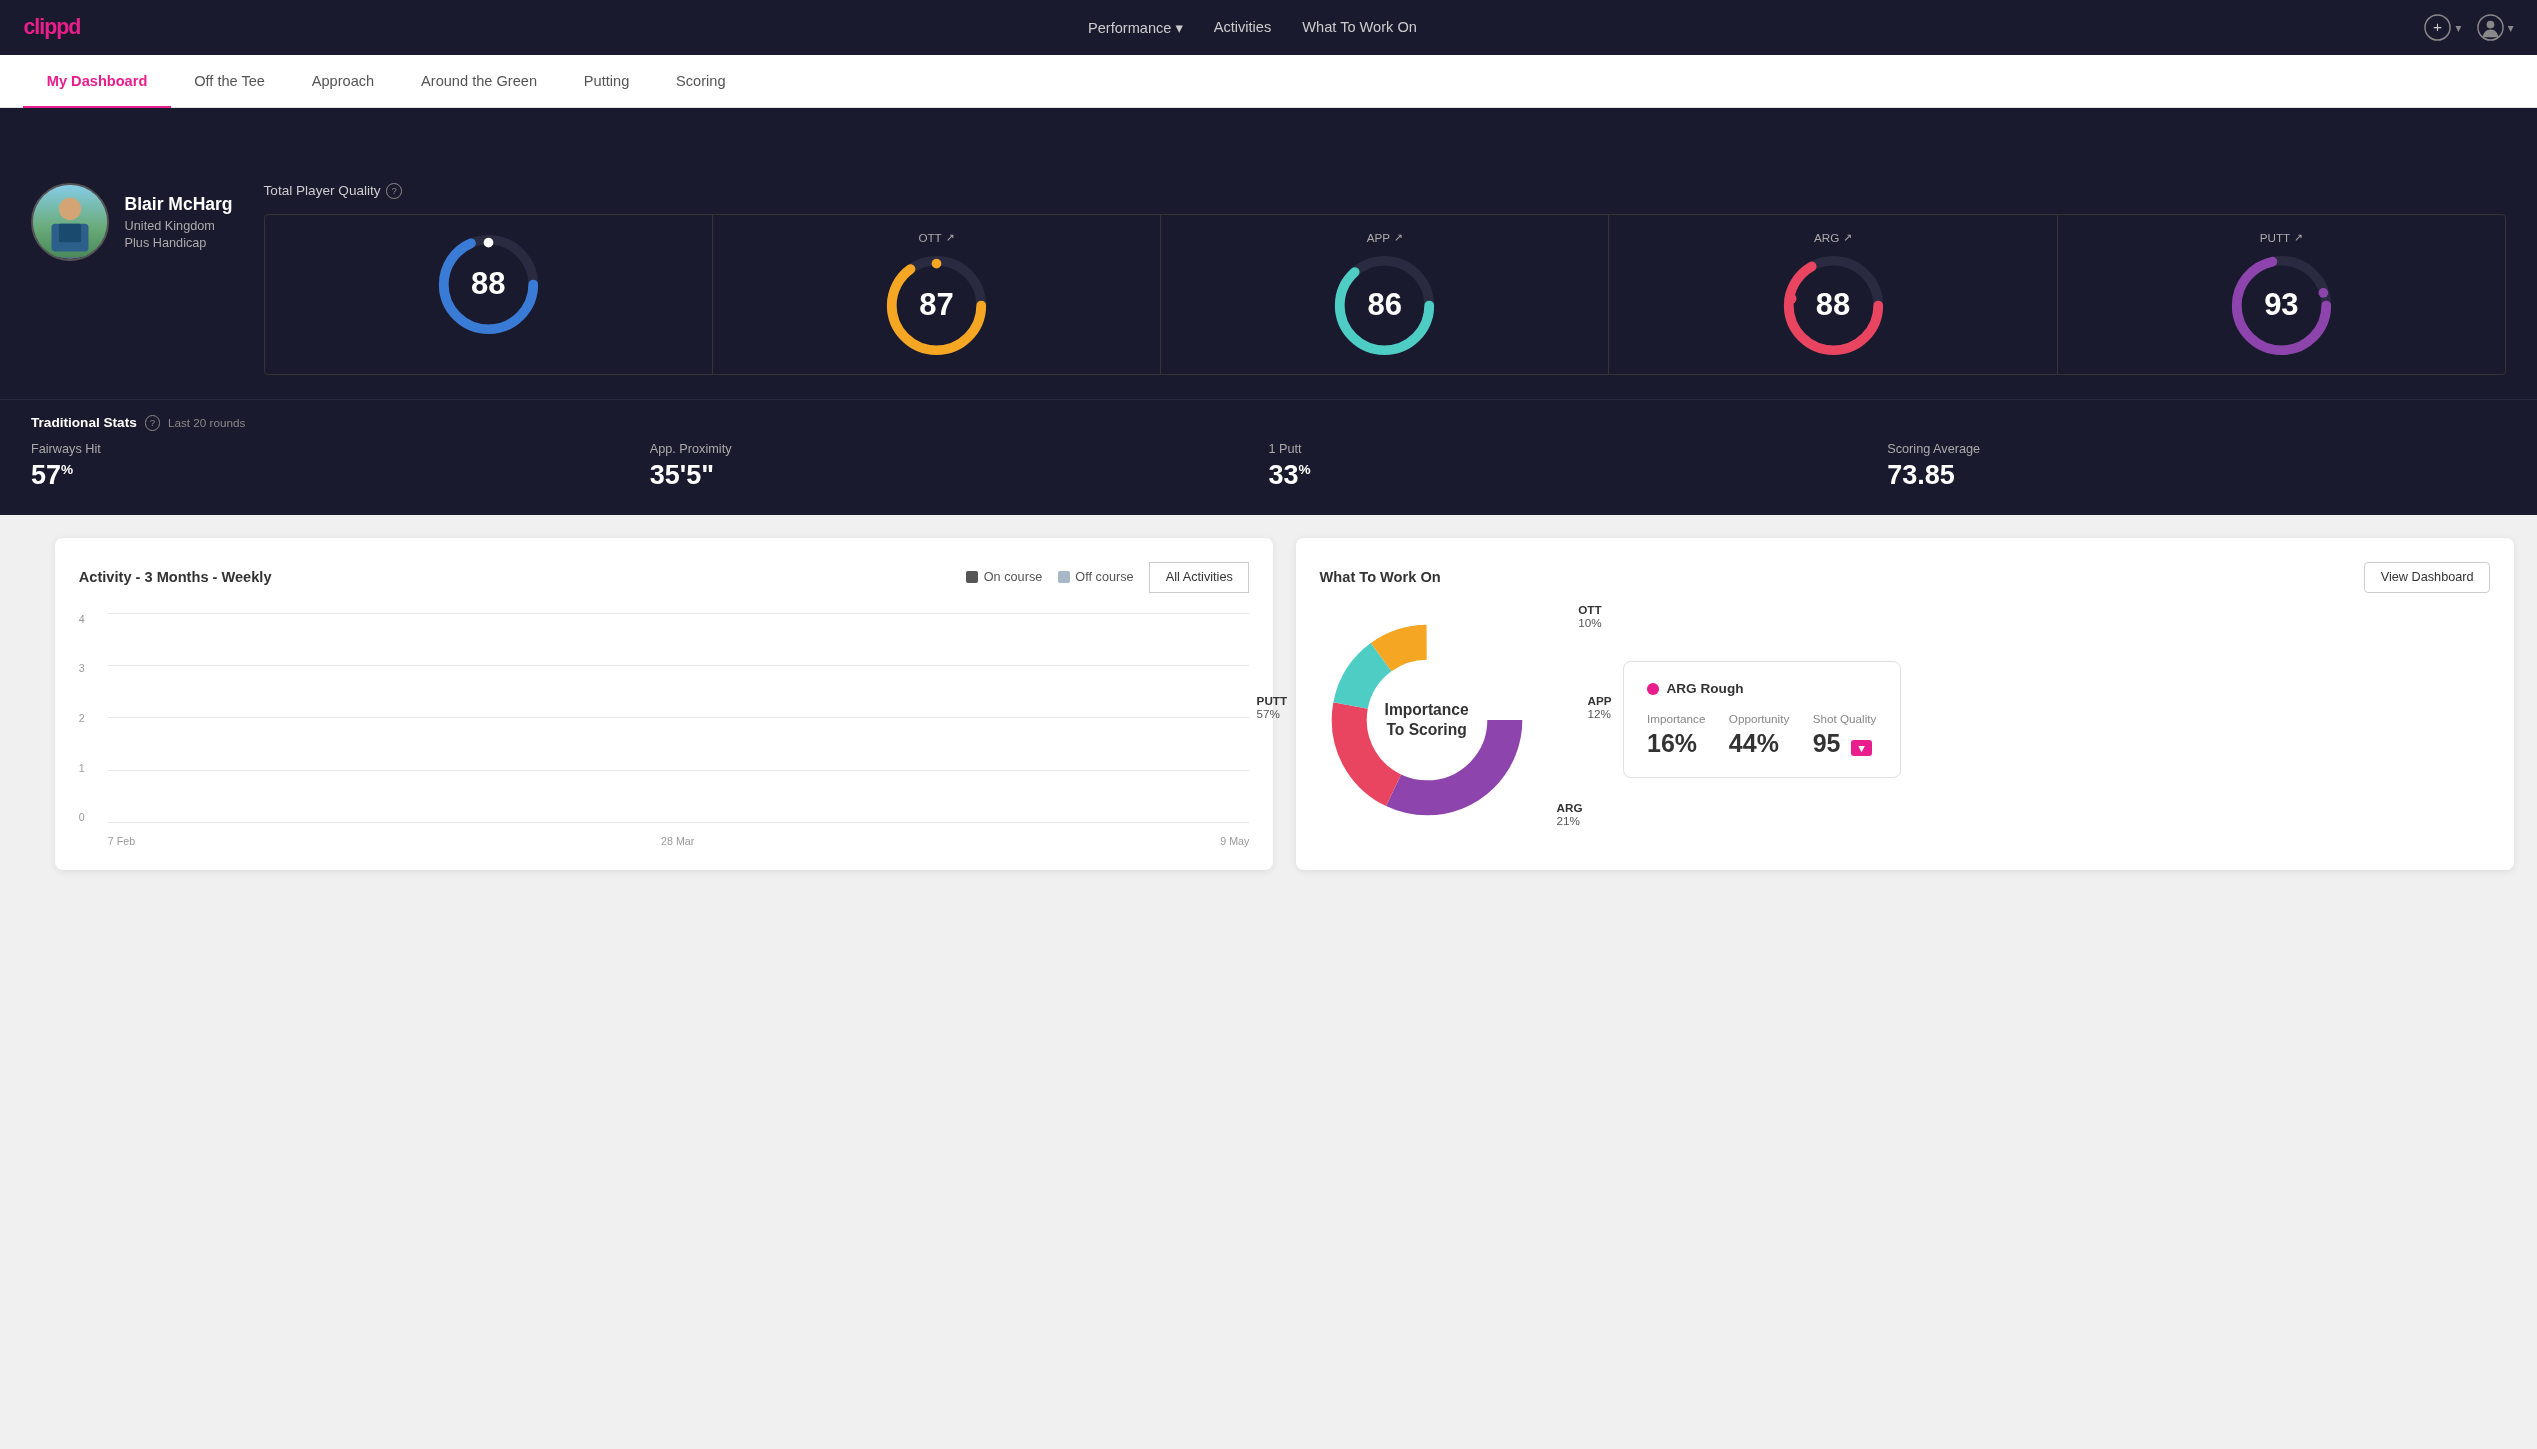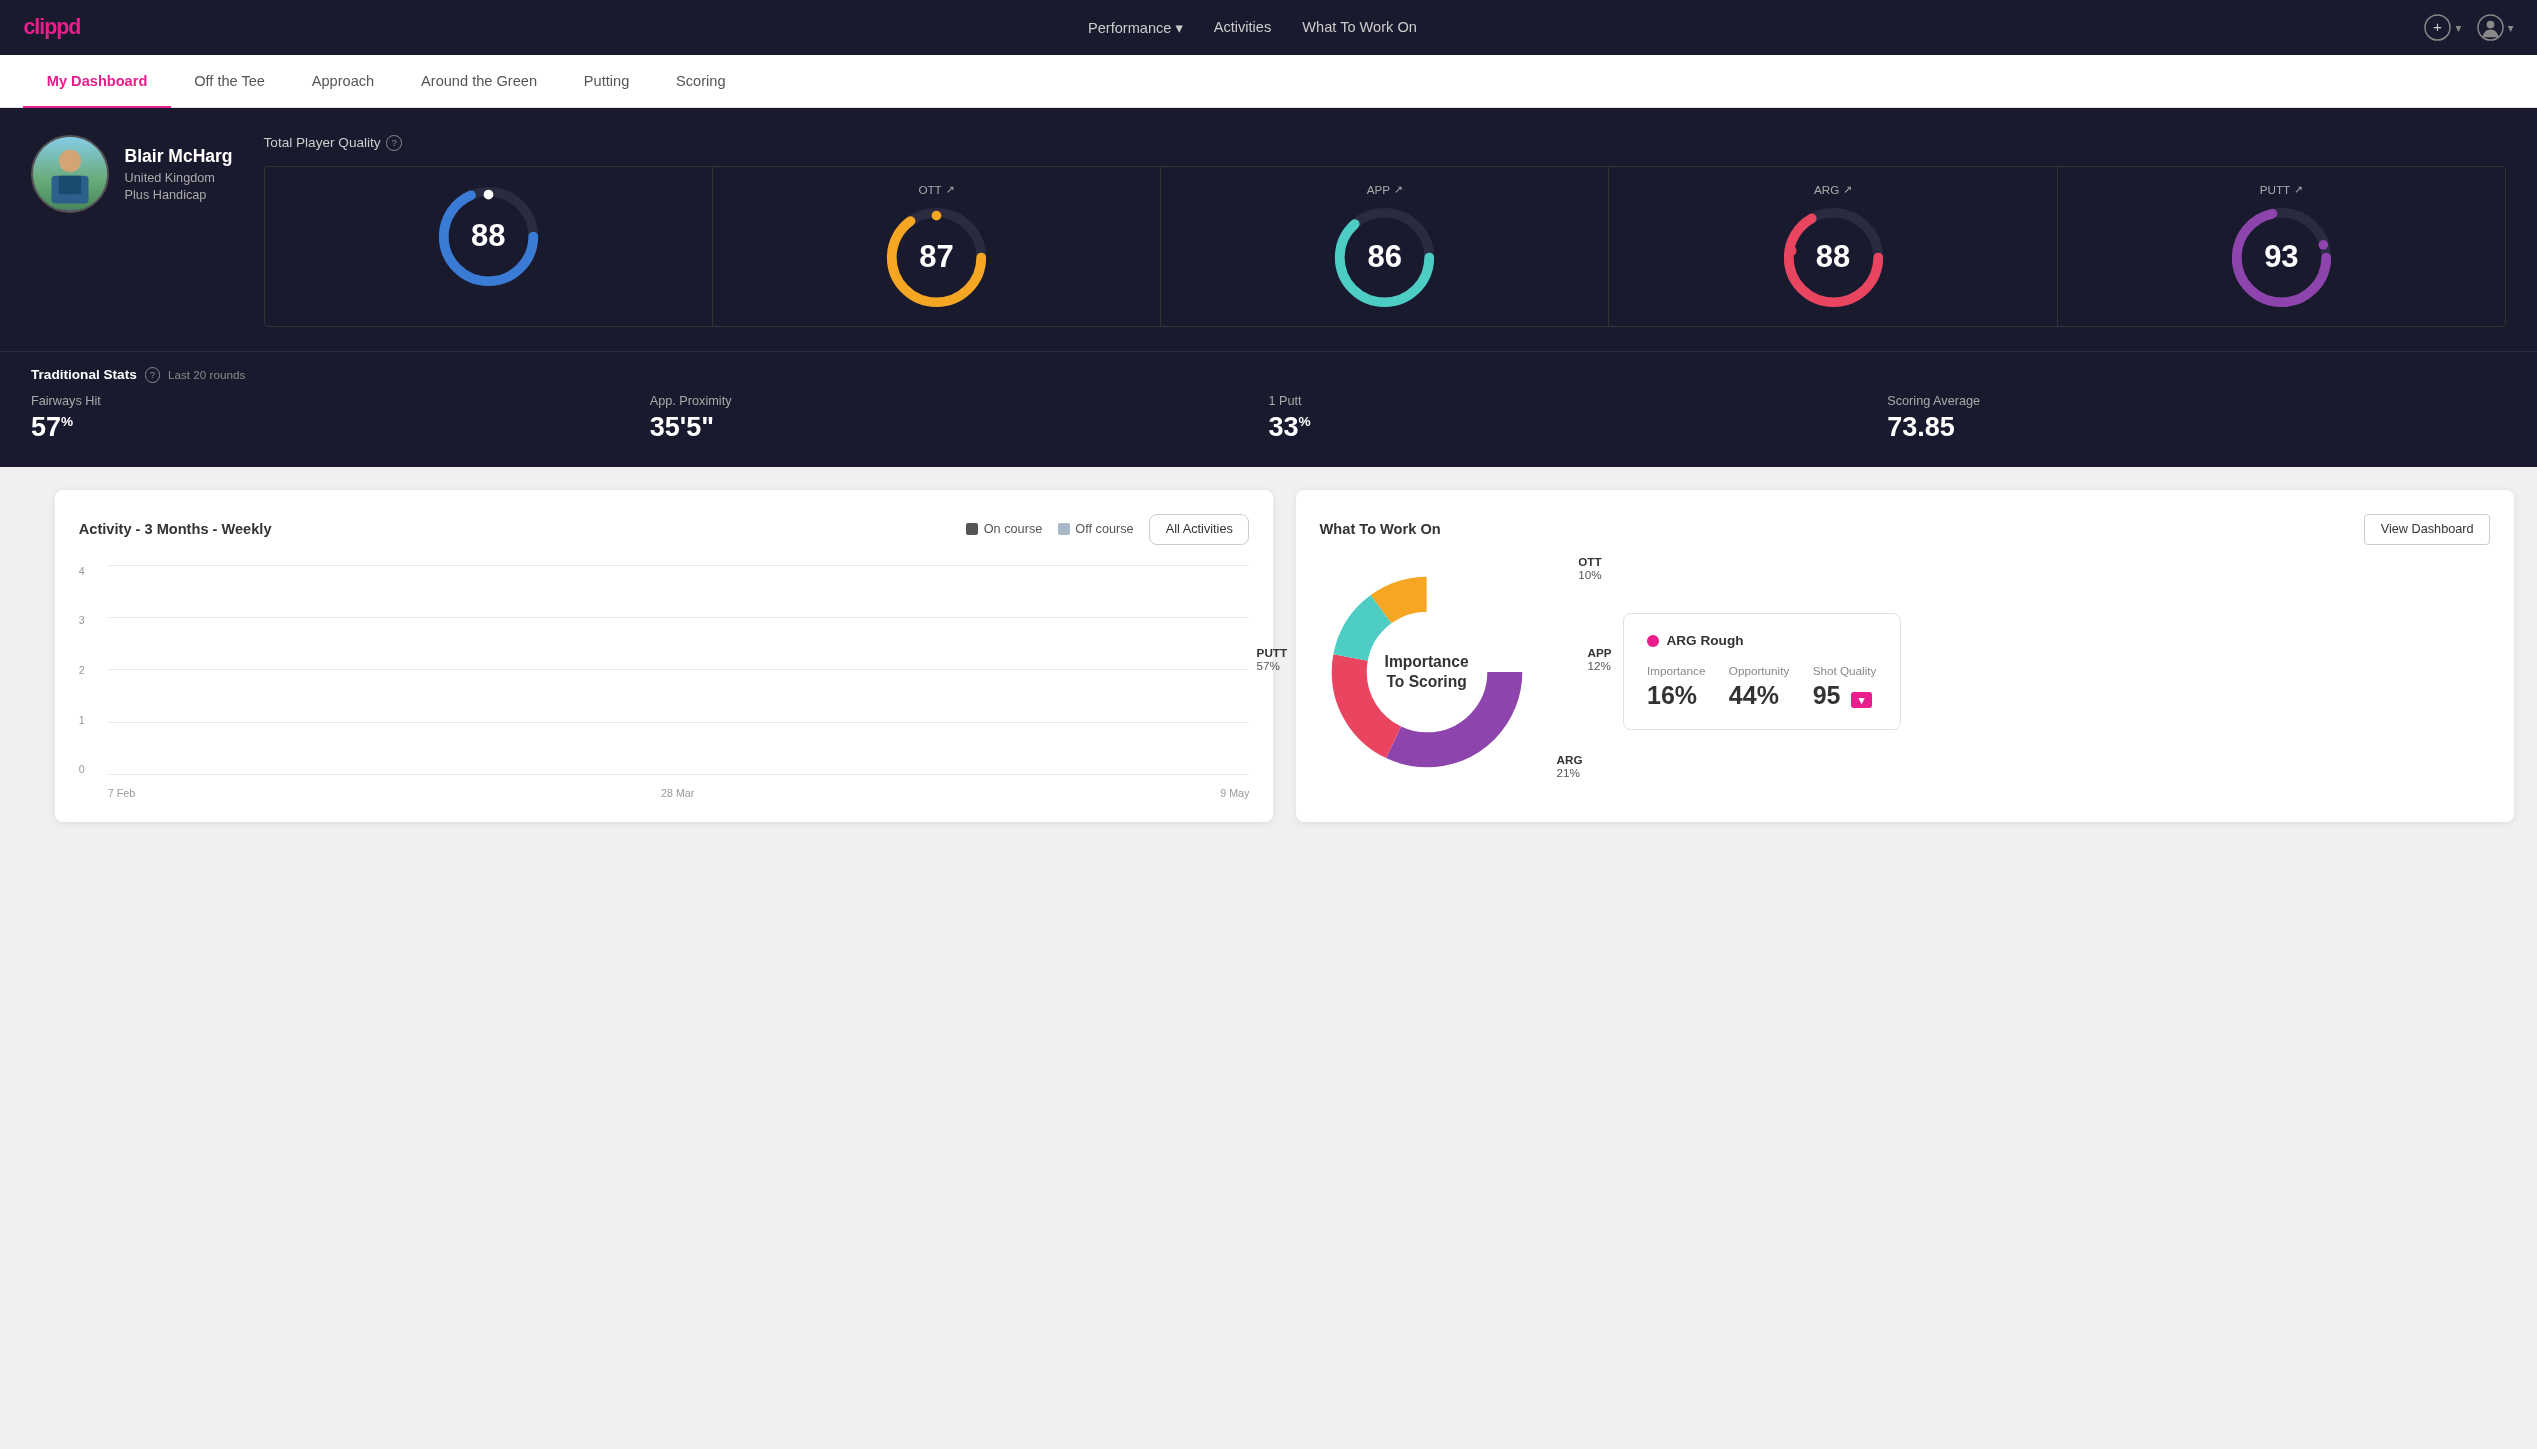--- a/index.html
+++ b/index.html
@@ -62,20 +62,21 @@
       background: #1a1a2e;
       padding: 27px 31px 23.4px;
       display: flex;
       flex-direction: column;
       gap: 23.4px;
     }
     .hero-top {
       display: flex;
       align-items: flex-start;
       gap: 31px;
+      margin-top: 48px;
     }
     .player-info {
       display: flex;
       align-items: center;
       gap: 15.6px;
       min-width: 195px;
     }
     .avatar {
       width: 78px; height: 78px;
       border-radius: 50%;
@@ -175,21 +176,21 @@
     .chart-header {
       display: flex; align-items: center; justify-content: space-between;
       margin-bottom: 19.5px;
     }
     .chart-title { font-size: 14.6px; font-weight: 600; color: #333; }
     .chart-legend { display: flex; align-items: center; gap: 15.6px; }
     .legend-item { display: flex; align-items: center; gap: 5.8px; font-size: 12.7px; color: #555; }
     .legend-dot { width: 11.7px; height: 11.7px; border-radius: 1.9px; }
     .all-activities-btn {
       border: 1px solid #ccc;
-      border-radius: 8px;
+      border-radius: 0;
       padding: 7.8px 15.6px;
       font-size: 12.7px;
       color: #333;
       background: #fff;
       cursor: pointer;
     }
     .chart-area {
       position: relative;
       height: 234px;
     }

